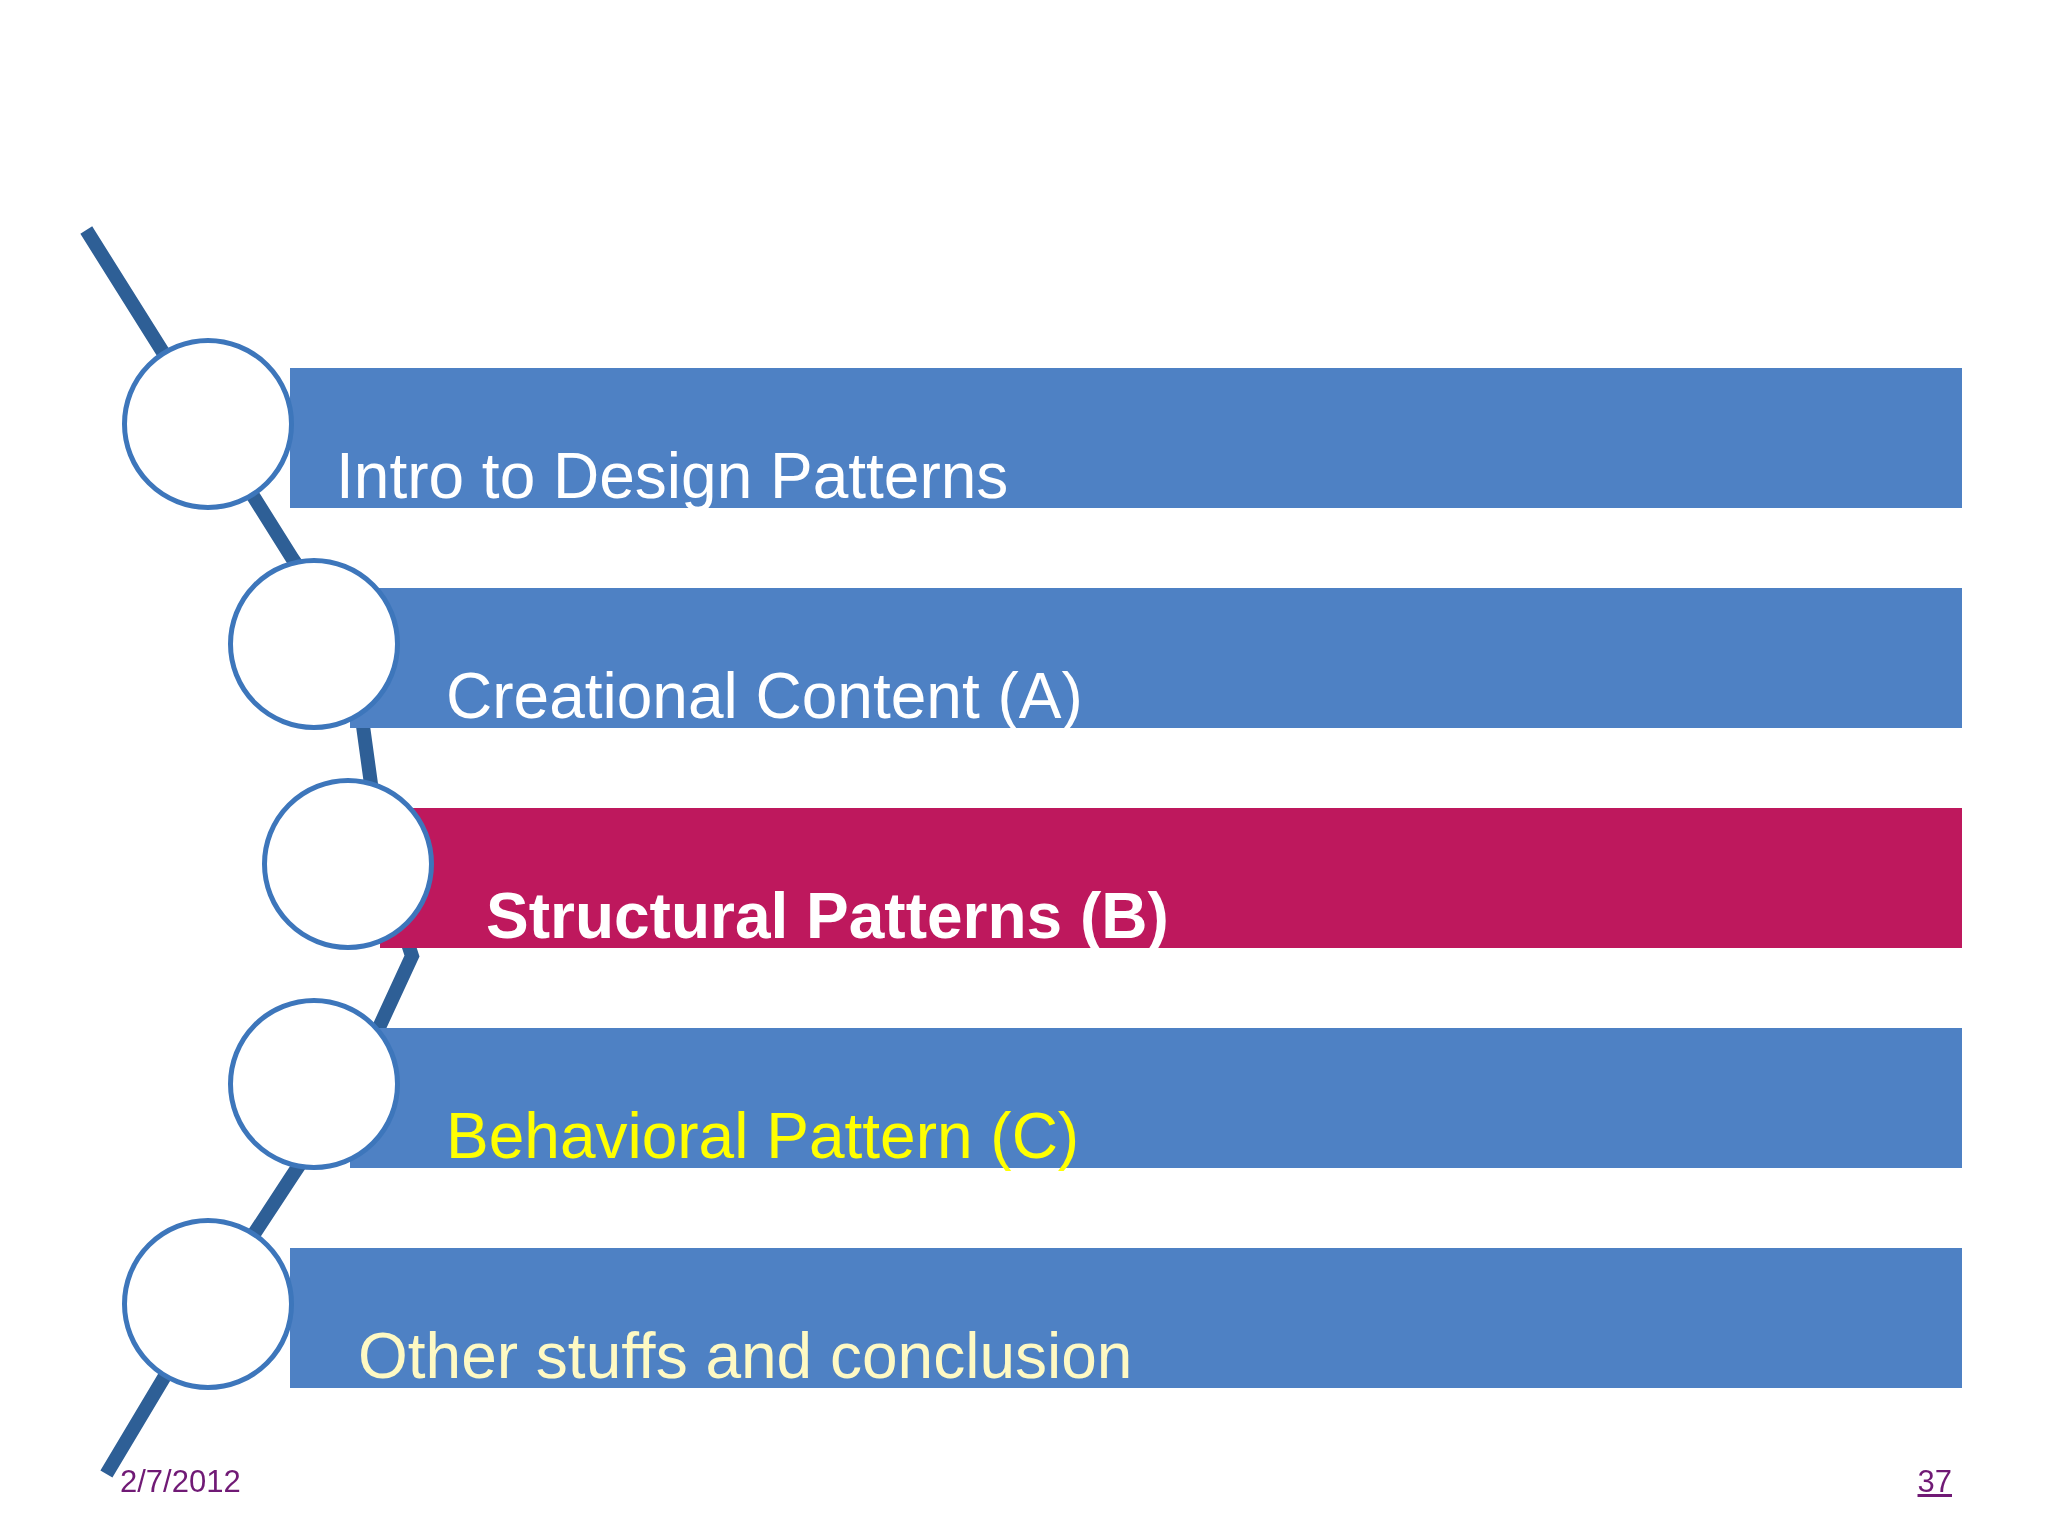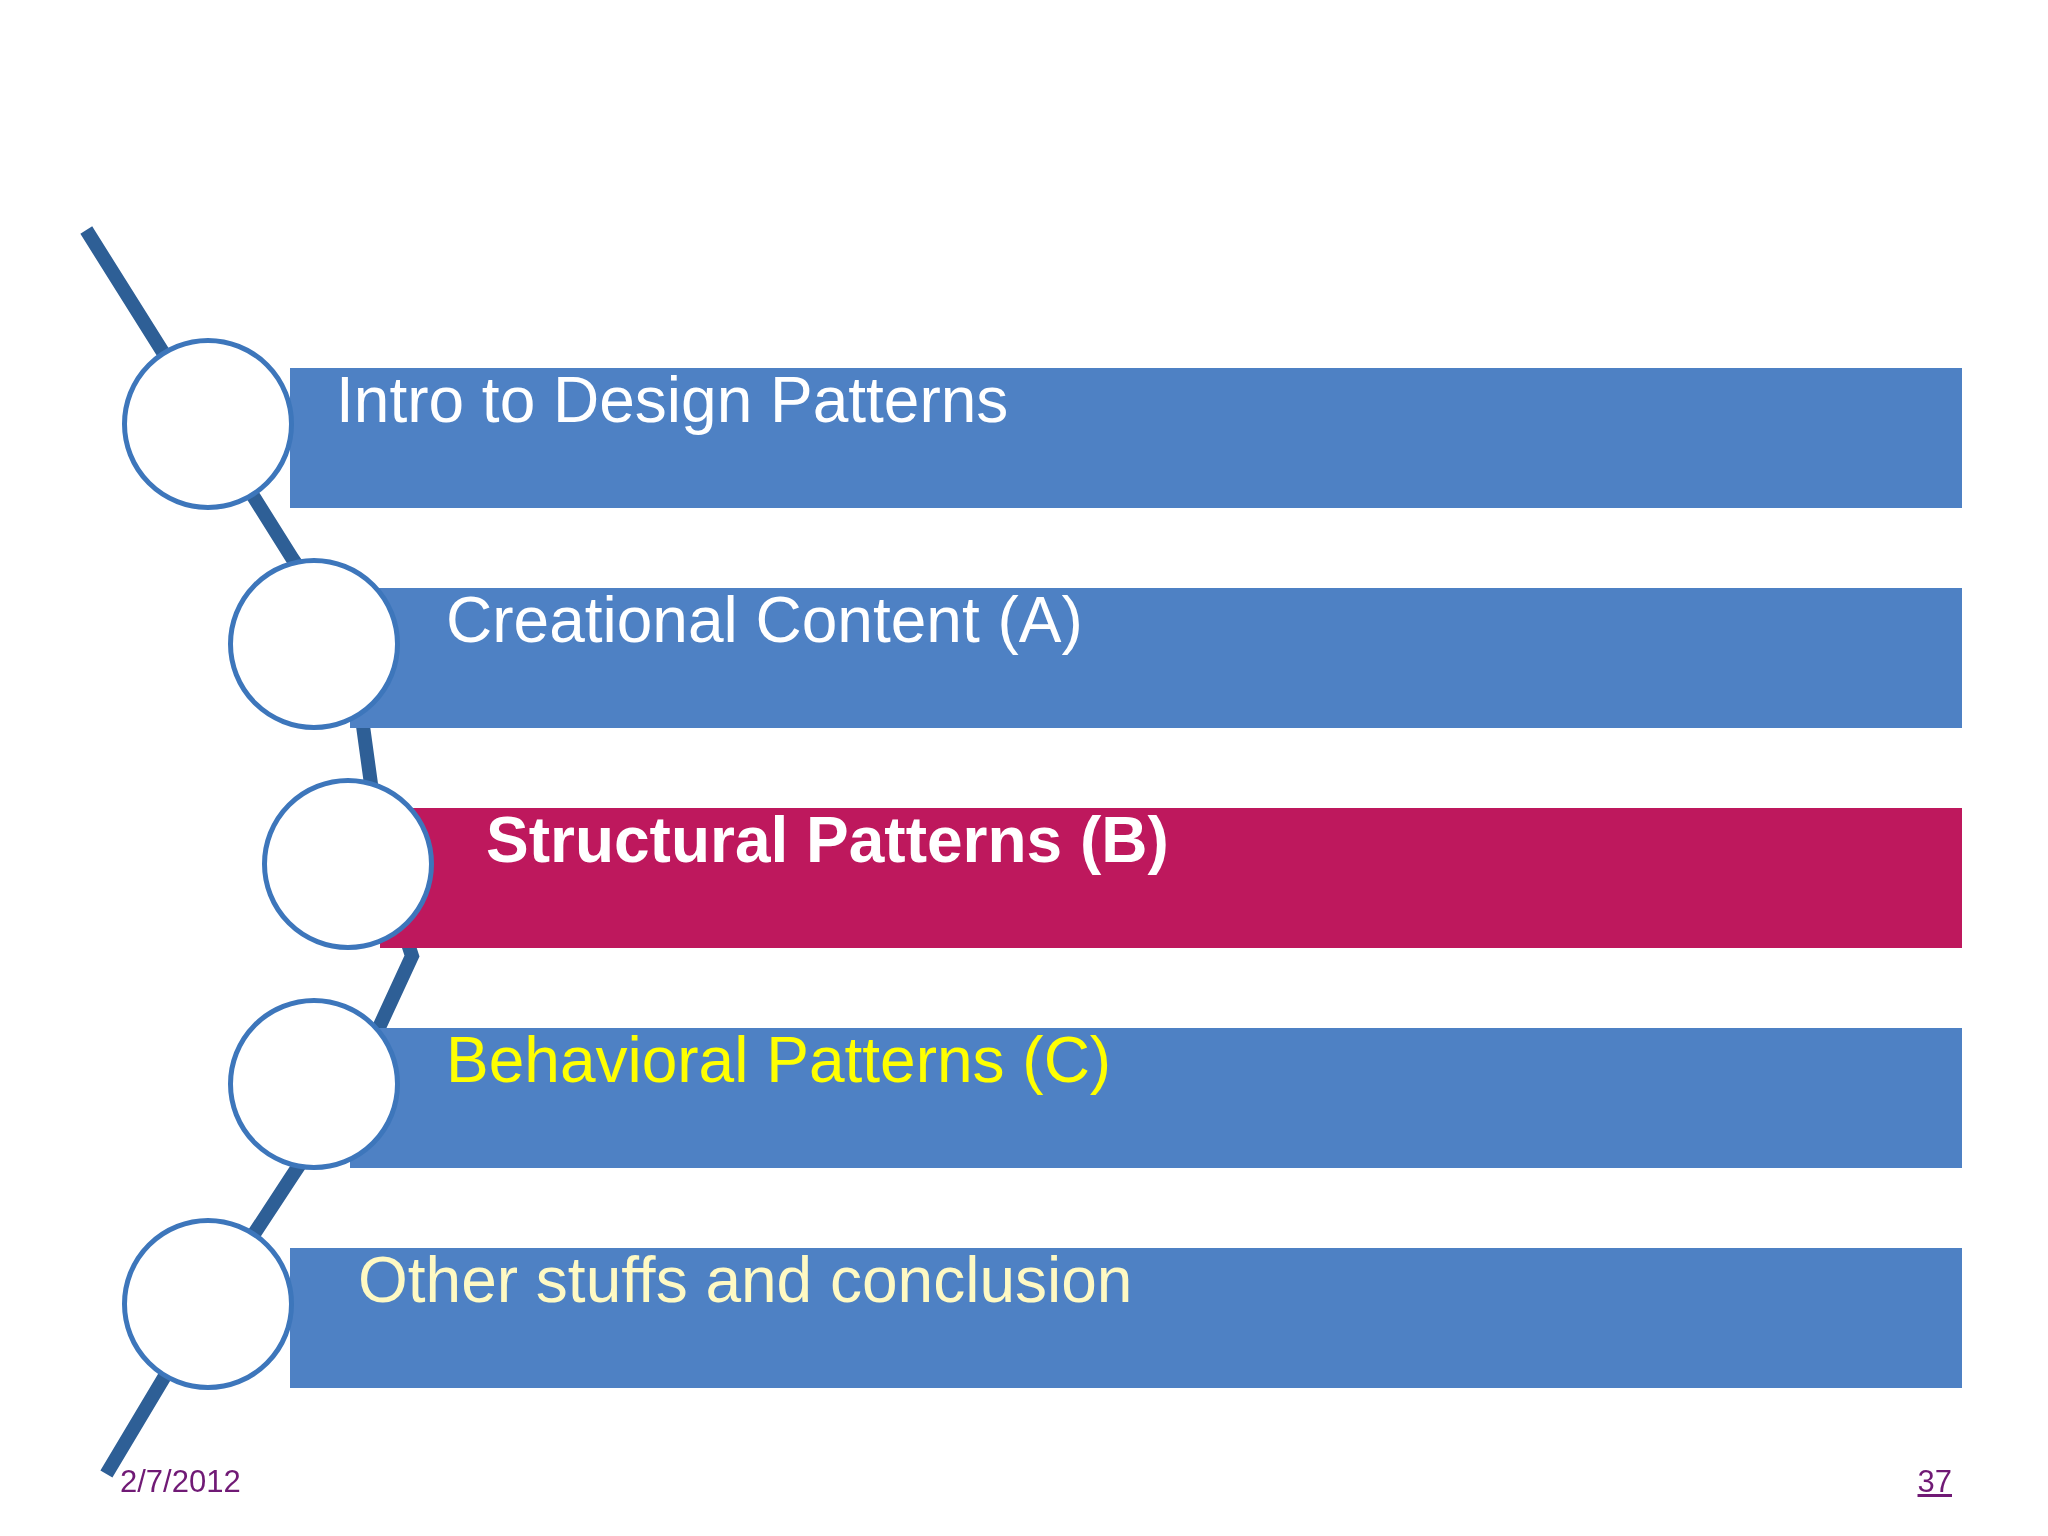--- a/index.html
+++ b/index.html
@@ -52,21 +52,21 @@
     width: 2048px;
     height: 1536px;
     pointer-events: none;
   }
 
   .bar {
     position: absolute;
     height: 140px;
     background: #4e81c4;
     display: flex;
-    align-items: flex-start;
+    align-items: flex-end;
     box-sizing: border-box;
   }
 
   .bar-text {
     font-size: 64px;
     line-height: 1;
     color: #ffffff;
     white-space: nowrap;
     font-family: "Liberation Sans", sans-serif;
   }
@@ -119,21 +119,21 @@
         <div class="bar" style="left: 290px; top: 368px; width: 1672px; background: rgb(78, 129, 196);">
           <span class="bar-text" style="margin-left: 46px; color: rgb(255, 255, 255);">Intro to Design Patterns</span>
         </div>
         <div class="bar" style="left: 350px; top: 588px; width: 1612px; background: rgb(78, 129, 196);">
           <span class="bar-text" style="margin-left: 96px; color: rgb(255, 255, 255);">Creational Content (A)</span>
         </div>
         <div class="bar" style="left: 380px; top: 808px; width: 1582px; background: #be185d; font-weight: bold;">
           <span class="bar-text" style="margin-left: 106px; color: rgb(255, 255, 255);">Structural Patterns (B)</span>
         </div>
         <div class="bar" style="left: 350px; top: 1028px; width: 1612px; background: rgb(78, 129, 196);">
-          <span class="bar-text highlight" style="margin-left: 96px; color: rgb(255, 255, 0);">Behavioral Patterns (C)</span>
+          <span class="bar-text highlight" style="margin-left: 96px; color: rgb(255, 255, 0);">Behavioral Pattern (C)</span>
         </div>
         <div class="bar" style="left: 290px; top: 1248px; width: 1672px; background: rgb(78, 129, 196);">
           <span class="bar-text" style="margin-left: 68px; color: #fef9c3;">Other stuffs and conclusion</span>
         </div>
         <div class="node-circle" style="left: 122px; top: 338px; border-color: rgb(61, 118, 187);"></div>
         <div class="node-circle" style="left: 228px; top: 558px; border-color: rgb(61, 118, 187);"></div>
         <div class="node-circle" style="left: 262px; top: 778px; border-color: rgb(61, 118, 187);"></div>
         <div class="node-circle" style="left: 228px; top: 998px; border-color: rgb(61, 118, 187);"></div>
         <div class="node-circle" style="left: 122px; top: 1218px; border-color: rgb(61, 118, 187);"></div>
       </div>

